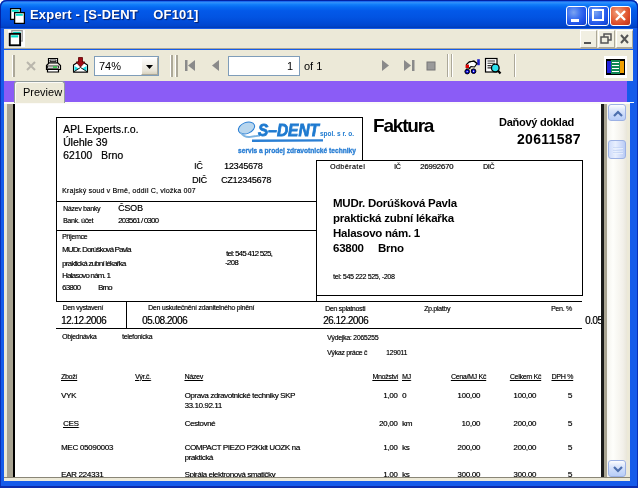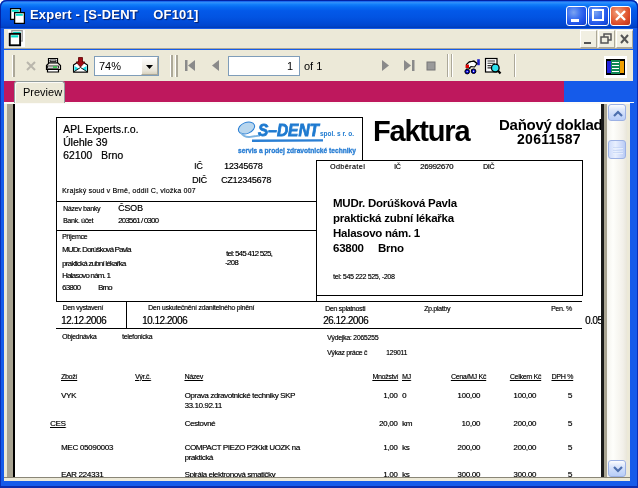--- a/index.html
+++ b/index.html
@@ -42,21 +42,21 @@
 .sep { position:absolute; top:4px; height:23px; width:2px;
   border-left:1px solid #aca899; border-right:1px solid #fff; }
 #combo { position:absolute; left:90px; top:6px; width:65px; height:20px; background:#fff; border:1px solid #7f9db9; font-size:11px; }
 #combo .txt { position:absolute; left:4px; top:3px; }
 #combo .drop { position:absolute; right:0; top:0; width:17px; height:18px; background:linear-gradient(180deg,#fefefe,#e8e4d8 80%,#d8d2bf); border:1px solid #fff; border-right-color:#aca899; border-bottom-color:#aca899; }
 #pagebox { position:absolute; left:224px; top:6px; width:72px; height:20px; background:#fff; border:1px solid #7f9db9; font-size:11px; }
 #pagebox .txt { position:absolute; right:6px; top:3px; }
 .tb-txt { position:absolute; top:10px; font-size:11px; color:#000; }
 
 
-#tabrow { position:absolute; left:4px; top:81px; width:560px; height:22px; background:#be185d; }
+#tabrow { position:absolute; left:4px; top:81px; width:623px; height:22px; background:#8b5cf6; }
 #tab {
   position:absolute; left:10px; top:0px; width:51px; height:22px; background:#ece9d8;
   border:1px solid #919b9c; border-bottom:none; border-radius:3px 3px 0 0; z-index:3;
   box-shadow:inset 1px 1px 0 #fcfbf8;
 }
 #tab .txt { position:absolute; left:8px; top:4px; font-size:11px; }
 
 
 #pane { position:absolute; left:4px; top:103px; width:626px; height:375px;
   border-top:1px solid #fcfbf8; background:#ece9d8; }
@@ -243,22 +243,22 @@
       <svg width="128" height="41" viewBox="0 0 128 41">
         <ellipse cx="10.5" cy="9" rx="8.5" ry="5.5" fill="#b8d6ee" stroke="#2a7fd4" stroke-width="1" transform="rotate(-22 10.5 9)"></ellipse>
         <path d="M5 13 Q8 17.5 14 17 L24 15.5 L24 17.5 L13 19 Q7 19 4 14 Z" fill="#7db4e2"></path>
         <path d="M16 20.6 L87 20.3 L87 22.6 L16 22.9 Z" fill="#2a7fd4"></path>
         <text x="22" y="17.3" font-family="Liberation Sans, sans-serif" font-size="16.5" font-weight="bold" font-style="italic" fill="#1e7ad0" stroke="#1e7ad0" stroke-width="0.8" textLength="61" lengthAdjust="spacingAndGlyphs">S–DENT</text>
         <text x="84" y="17" font-family="Liberation Sans, sans-serif" font-size="6.5" font-weight="bold" fill="#1e7ad0">spol. s r. o.</text>
         <text x="2" y="34.3" font-family="Liberation Sans, sans-serif" font-size="7.5" font-weight="bold" fill="#2a7fd4" stroke="#2a7fd4" stroke-width="0.35" textLength="118" lengthAdjust="spacingAndGlyphs">servis a prodej zdravotnické techniky</text>
       </svg>
     </div>
 
-    <div class="abs" style="left:358px;top:10.5px;font-size:29px;font-weight:bold;letter-spacing:-1.2px;color:#000;">Faktura</div>
-    <div class="b11" style="left:484px;top:12px;font-size:15px;">Daňový doklad</div>
+    <div class="abs" style="left:358px;top:10.5px;font-size:19px;font-weight:bold;letter-spacing:-1.2px;color:#000;">Faktura</div>
+    <div class="b11" style="left:484px;top:12px;font-size:11px;">Daňový doklad</div>
     <div class="b11" style="left:502px;top:27px;font-size:14px;letter-spacing:0.3px;">20611587</div>
 
     <div class="t9" style="left:179px;top:56.5px;">IČ</div>
     <div class="t9" style="left:209px;top:56.5px;">12345678</div>
     <div class="t9" style="left:177px;top:70.5px;">DIČ</div>
     <div class="t9" style="left:206px;top:70.5px;">CZ12345678</div>
     <div class="t7" style="left:47px;top:82.5px;letter-spacing:0.2px;">Krajský soud v Brně, oddíl C, vložka 007</div>
 
     <div class="line" style="left:41px;top:96.5px;width:260px;"></div>
     <div class="line" style="left:41px;top:126px;width:260px;"></div>
@@ -291,21 +291,21 @@
     <div class="b11" style="left:318px;top:137.5px;">63800</div>
     <div class="b11" style="left:363px;top:137.5px;">Brno</div>
     <div class="t7" style="left:318px;top:169px;">tel: 545 222 525, -208</div>
 
     <div class="t7" style="left:47.5px;top:200px;">Den vystavení</div>
     <div class="t7" style="left:133px;top:200px;letter-spacing:-0.26px;">Den uskutečnění zdanitelného plnění</div>
     <div class="t7" style="left:310px;top:200.5px;">Den splatnosti</div>
     <div class="t7" style="left:409px;top:200.5px;">Zp.platby</div>
     <div class="t7" style="left:536px;top:200.5px;">Pen. %</div>
     <div class="t95" style="left:46px;top:210.5px;">12.12.2006</div>
-    <div class="t95" style="left:127px;top:210.5px;">10.12.2006</div>
+    <div class="t95" style="left:127px;top:210.5px;">05.08.2006</div>
     <div class="t95" style="left:308px;top:211px;">26.12.2006</div>
     <div class="t95" style="left:534px;top:211px;padding-left:36px;">0.05</div>
     <div class="t7" style="left:47px;top:229px;">Objednávka</div>
     <div class="t7" style="left:107px;top:229px;">telefonicka</div>
     <div class="t7" style="left:312px;top:230px;">Výdejka: 2065255</div>
     <div class="t7" style="left:312px;top:244.5px;">Výkaz práce č</div>
     <div class="t7" style="left:371px;top:244.5px;">129011</div>
 
     <div class="t7" style="left:46px;top:268.5px;text-decoration:underline;">Zboží</div>
     <div class="t7" style="left:120px;top:268.5px;text-decoration:underline;">Výr.č.</div>
@@ -317,21 +317,21 @@
     <div class="t7 rt" style="left:531px;top:268.5px;width:27px;text-decoration:underline;">DPH %</div>
 
     <div class="t8" style="left:46px;top:287px;">VYK</div>
     <div class="t8c2" style="left:169.5px;top:287px;">Oprava zdravotnické techniky SKP</div>
     <div class="t8c2" style="left:169.5px;top:296.5px;">33.10.92.11</div>
     <div class="t8 rt" style="left:342px;top:287px;width:40.5px;">1,00</div>
     <div class="t8" style="left:387px;top:287px;">0</div>
     <div class="t8 rt" style="left:425px;top:287px;width:40px;">100,00</div>
     <div class="t8 rt" style="left:481px;top:287px;width:40px;">100,00</div>
     <div class="t8 rt" style="left:542px;top:287px;width:15px;">5</div>
-    <div class="t8" style="left:35px;top:315px;text-decoration:underline;">CES</div>
+    <div class="t8" style="left:48px;top:315px;text-decoration:underline;">CES</div>
     <div class="t8c2" style="left:169.5px;top:315px;">Cestovné</div>
     <div class="t8 rt" style="left:342px;top:315px;width:40.5px;">20,00</div>
     <div class="t8" style="left:387px;top:315px;">km</div>
     <div class="t8 rt" style="left:425px;top:315px;width:40px;">10,00</div>
     <div class="t8 rt" style="left:481px;top:315px;width:40px;">200,00</div>
     <div class="t8 rt" style="left:542px;top:315px;width:15px;">5</div>
     <div class="t8" style="left:46px;top:338.5px;">MEC 05090003</div>
     <div class="t8c2" style="left:169.5px;top:338.5px;">COMPACT PIEZO P2Kklt UOZK na</div>
     <div class="t8c2" style="left:169.5px;top:348.5px;">praktická</div>
     <div class="t8 rt" style="left:342px;top:338.5px;width:40.5px;">1,00</div>

